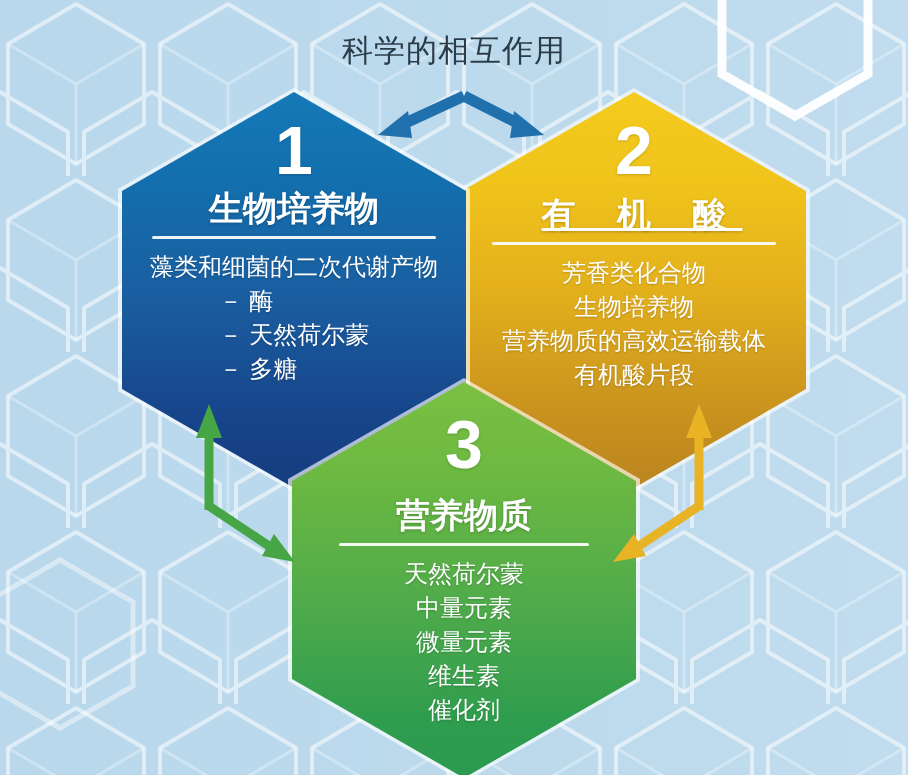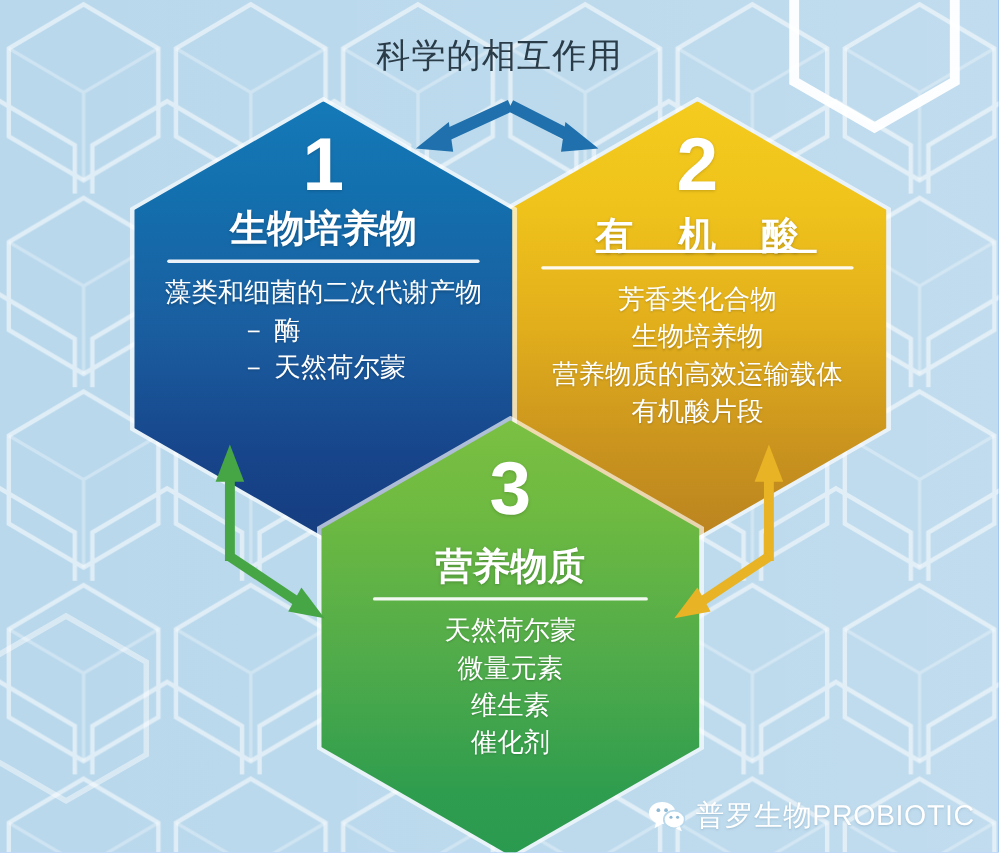--- a/index.html
+++ b/index.html
@@ -187,20 +187,21 @@
   <div id="hex-1" class="hex">
     <div class="hex-inner" style="top:24px;">
       <div class="hex-num">1</div>
       <div class="hex-title" style="margin-top:6px;">生物培养物</div>
       <div class="hex-rule" style="width:284px;"></div>
       <div class="hex-lines">
         <div>藻类和细菌的二次代谢产物</div>
         <div class="dash-block">
           <div>－ 酶</div>
           <div>－ 天然荷尔蒙</div>
+          <div>－ 多糖</div>
         </div>
       </div>
     </div>
   </div>
 
   <div id="hex-2-glow" class="hex-glow"></div>
   <div id="hex-2" class="hex">
     <div class="hex-inner" style="top:24px;">
       <div class="hex-num">2</div>
       <div class="hex-title wide" style="margin-top:12px;text-decoration:underline;">有 机 酸</div>
@@ -215,20 +216,21 @@
   </div>
 
   <div id="hex-3-glow" class="hex-glow"></div>
   <div id="hex-3" class="hex">
     <div class="hex-inner" style="top:28px;">
       <div class="hex-num">3</div>
       <div class="hex-title" style="margin-top:19px;">营养物质</div>
       <div class="hex-rule" style="width:250px;"></div>
       <div class="hex-lines">
         <div>天然荷尔蒙</div>
+        <div>中量元素</div>
         <div>微量元素</div>
         <div>维生素</div>
         <div>催化剂</div>
       </div>
     </div>
   </div>
 
   <svg id="arrows" viewBox="0 0 908 775">
 
     <g>
@@ -246,27 +248,14 @@
     </g>
 
     <g>
       <path d="M699,430 L699,510" stroke="#e8b324" stroke-width="9" fill="none"></path>
       <path d="M699,506 L633,550" stroke="#e8b324" stroke-width="9" fill="none"></path>
       <polygon points="699,404 686,438 712,438" fill="#e8b324"></polygon>
       <polygon points="613,562 646,556 634,534" fill="#e8b324"></polygon>
     </g>
   </svg>
 
-  <div id="footer">
-    <svg width="34" height="28" viewBox="0 0 34 28">
-      <ellipse cx="13" cy="11" rx="12" ry="10" fill="#ffffff"></ellipse>
-      <polygon points="8,18 6,25 13,21" fill="#ffffff"></polygon>
-      <ellipse cx="24" cy="17" rx="9.5" ry="8" fill="#ffffff" stroke="#b9d8ec" stroke-width="1.6"></ellipse>
-      <polygon points="29,23 31,28 25,25" fill="#ffffff"></polygon>
-      <circle cx="9.5" cy="8.5" r="1.7" fill="#8fb9d4"></circle>
-      <circle cx="16.5" cy="8.5" r="1.7" fill="#8fb9d4"></circle>
-      <circle cx="21" cy="15" r="1.4" fill="#8fb9d4"></circle>
-      <circle cx="27" cy="15" r="1.4" fill="#8fb9d4"></circle>
-    </svg>
-    <span id="footer-label">普罗生物PROBIOTIC</span>
-  </div>
 
 </div>
 
 </body></html>

